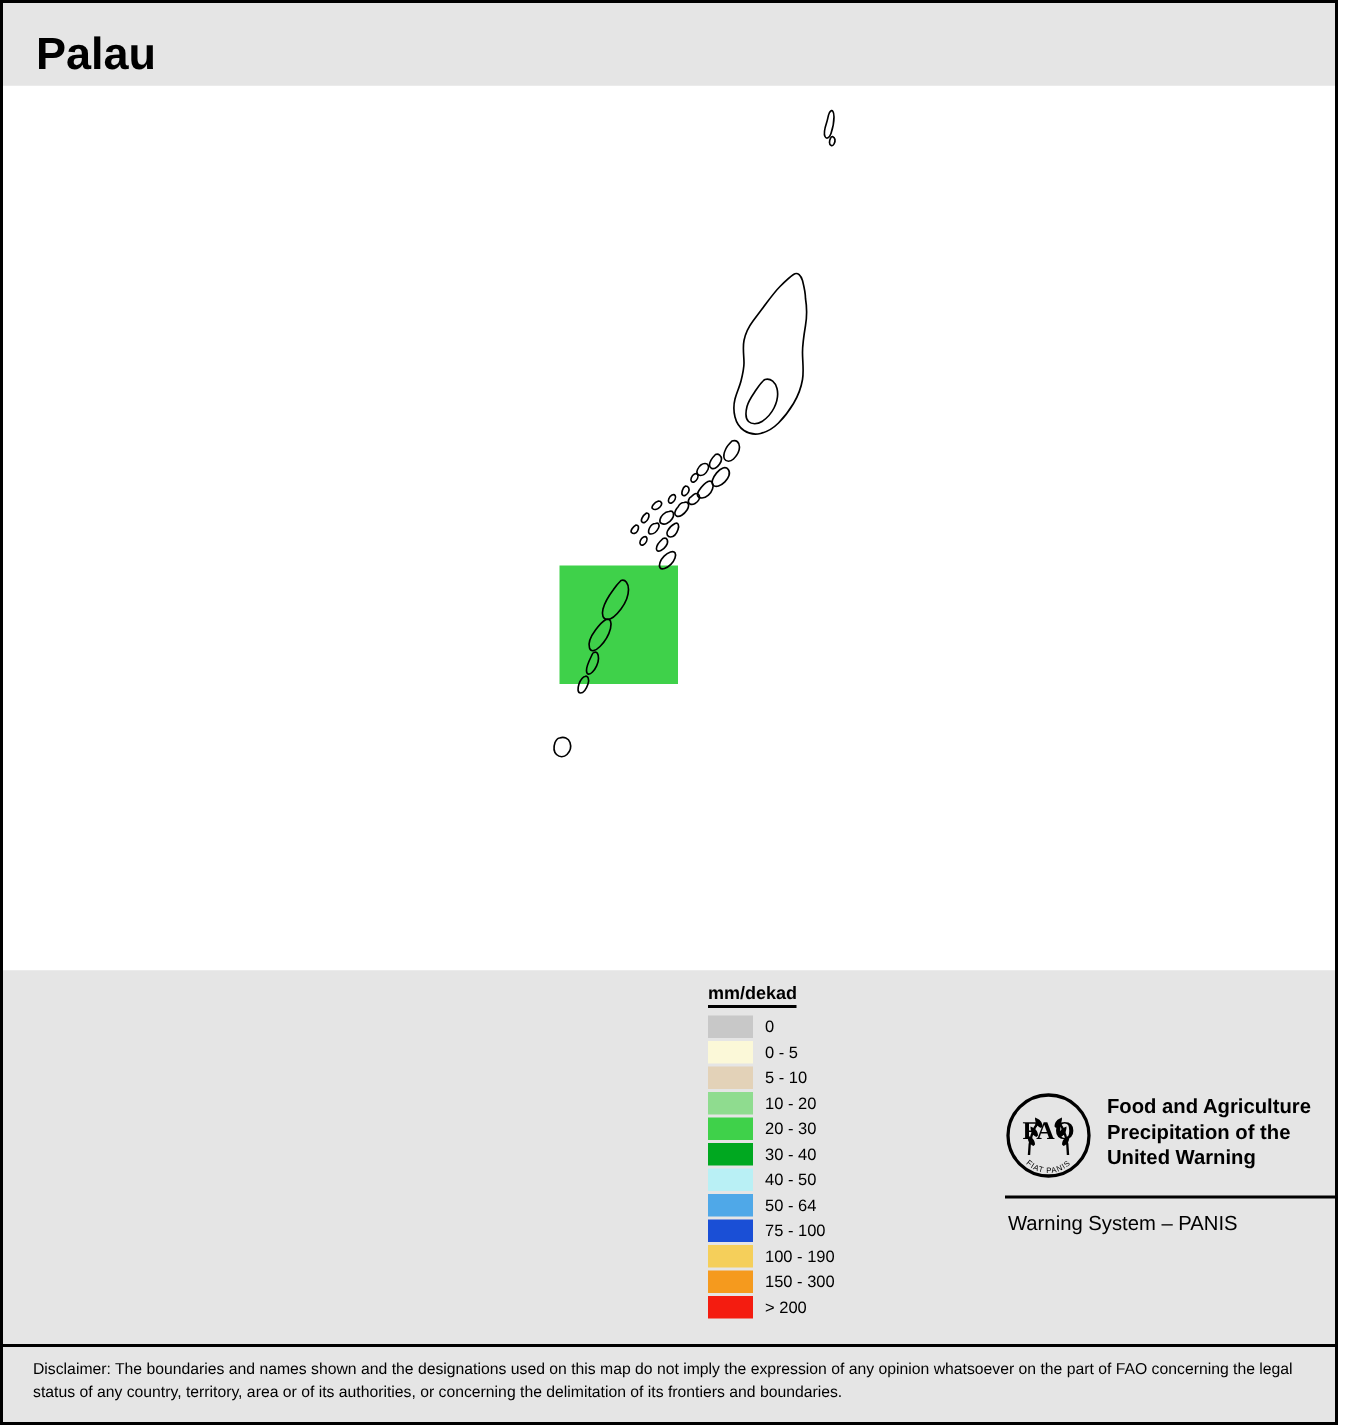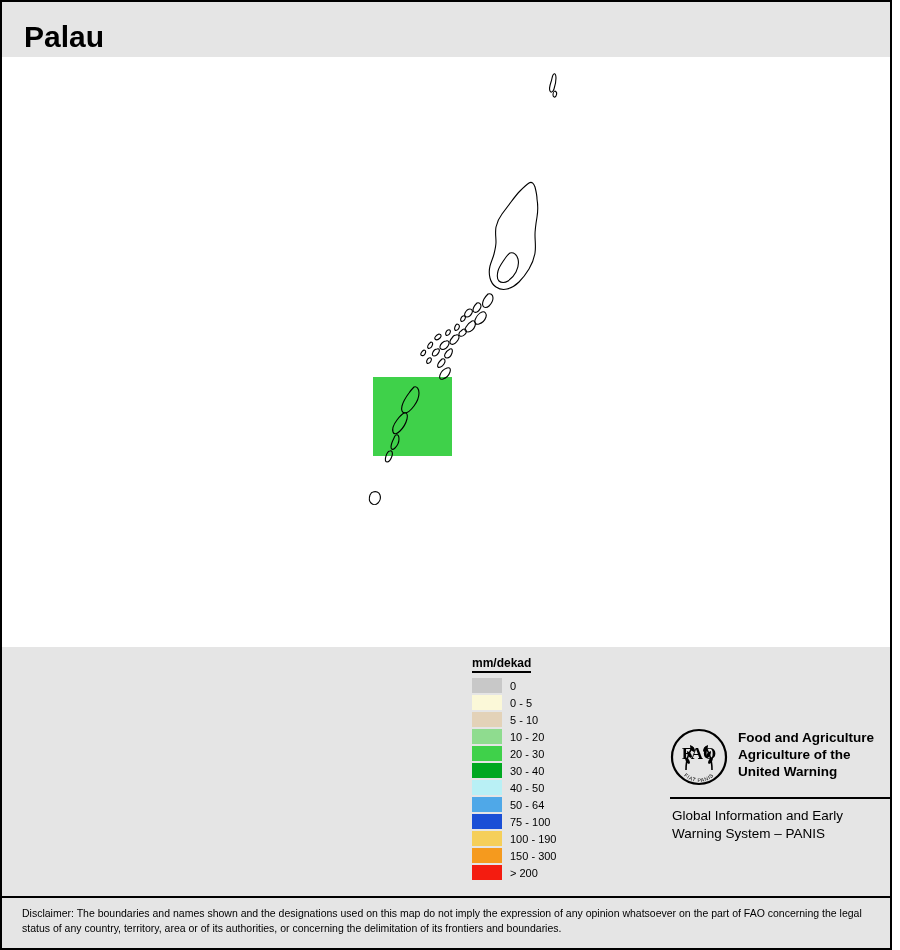--- a/index.html
+++ b/index.html
@@ -273,27 +273,26 @@
           <text x="29" y="31" text-anchor="middle" font-family="&quot;Liberation Serif&quot;, serif" font-size="17" font-weight="bold" fill="#000000">FAO</text>
 
           <text font-family="&quot;Liberation Sans&quot;, sans-serif" font-size="5.2" fill="#000000" letter-spacing="0.6">
             <textPath href="#mottoPath" startOffset="50%" text-anchor="middle">FIAT PANIS</textPath>
           </text>
           <path id="mottoPath" d="M8 33 a21 21 0 0 0 42 0" fill="none" stroke="none"></path>
         </svg>
       </div>
       <div id="fao-name">
         <div>Food and Agriculture</div>
-        <div>Agriculture of the</div>
+        <div>Precipitation of the</div>
         <div>United Warning</div>
       </div>
     </div>
     <div id="fao-divider"></div>
     <div id="giews-name">
-      <div>Global Information and Early</div>
       <div>Warning System – PANIS</div>
     </div>
   </div>
 
   <div id="disclaimer">
     <div id="disclaimer-text">Disclaimer: The boundaries and names shown and the designations used on this map do not imply the expression of any opinion whatsoever on the part of FAO concerning the legal status of any country, territory, area or of its authorities, or concerning the delimitation of its frontiers and boundaries.</div>
   </div>
 
 </div>
 

